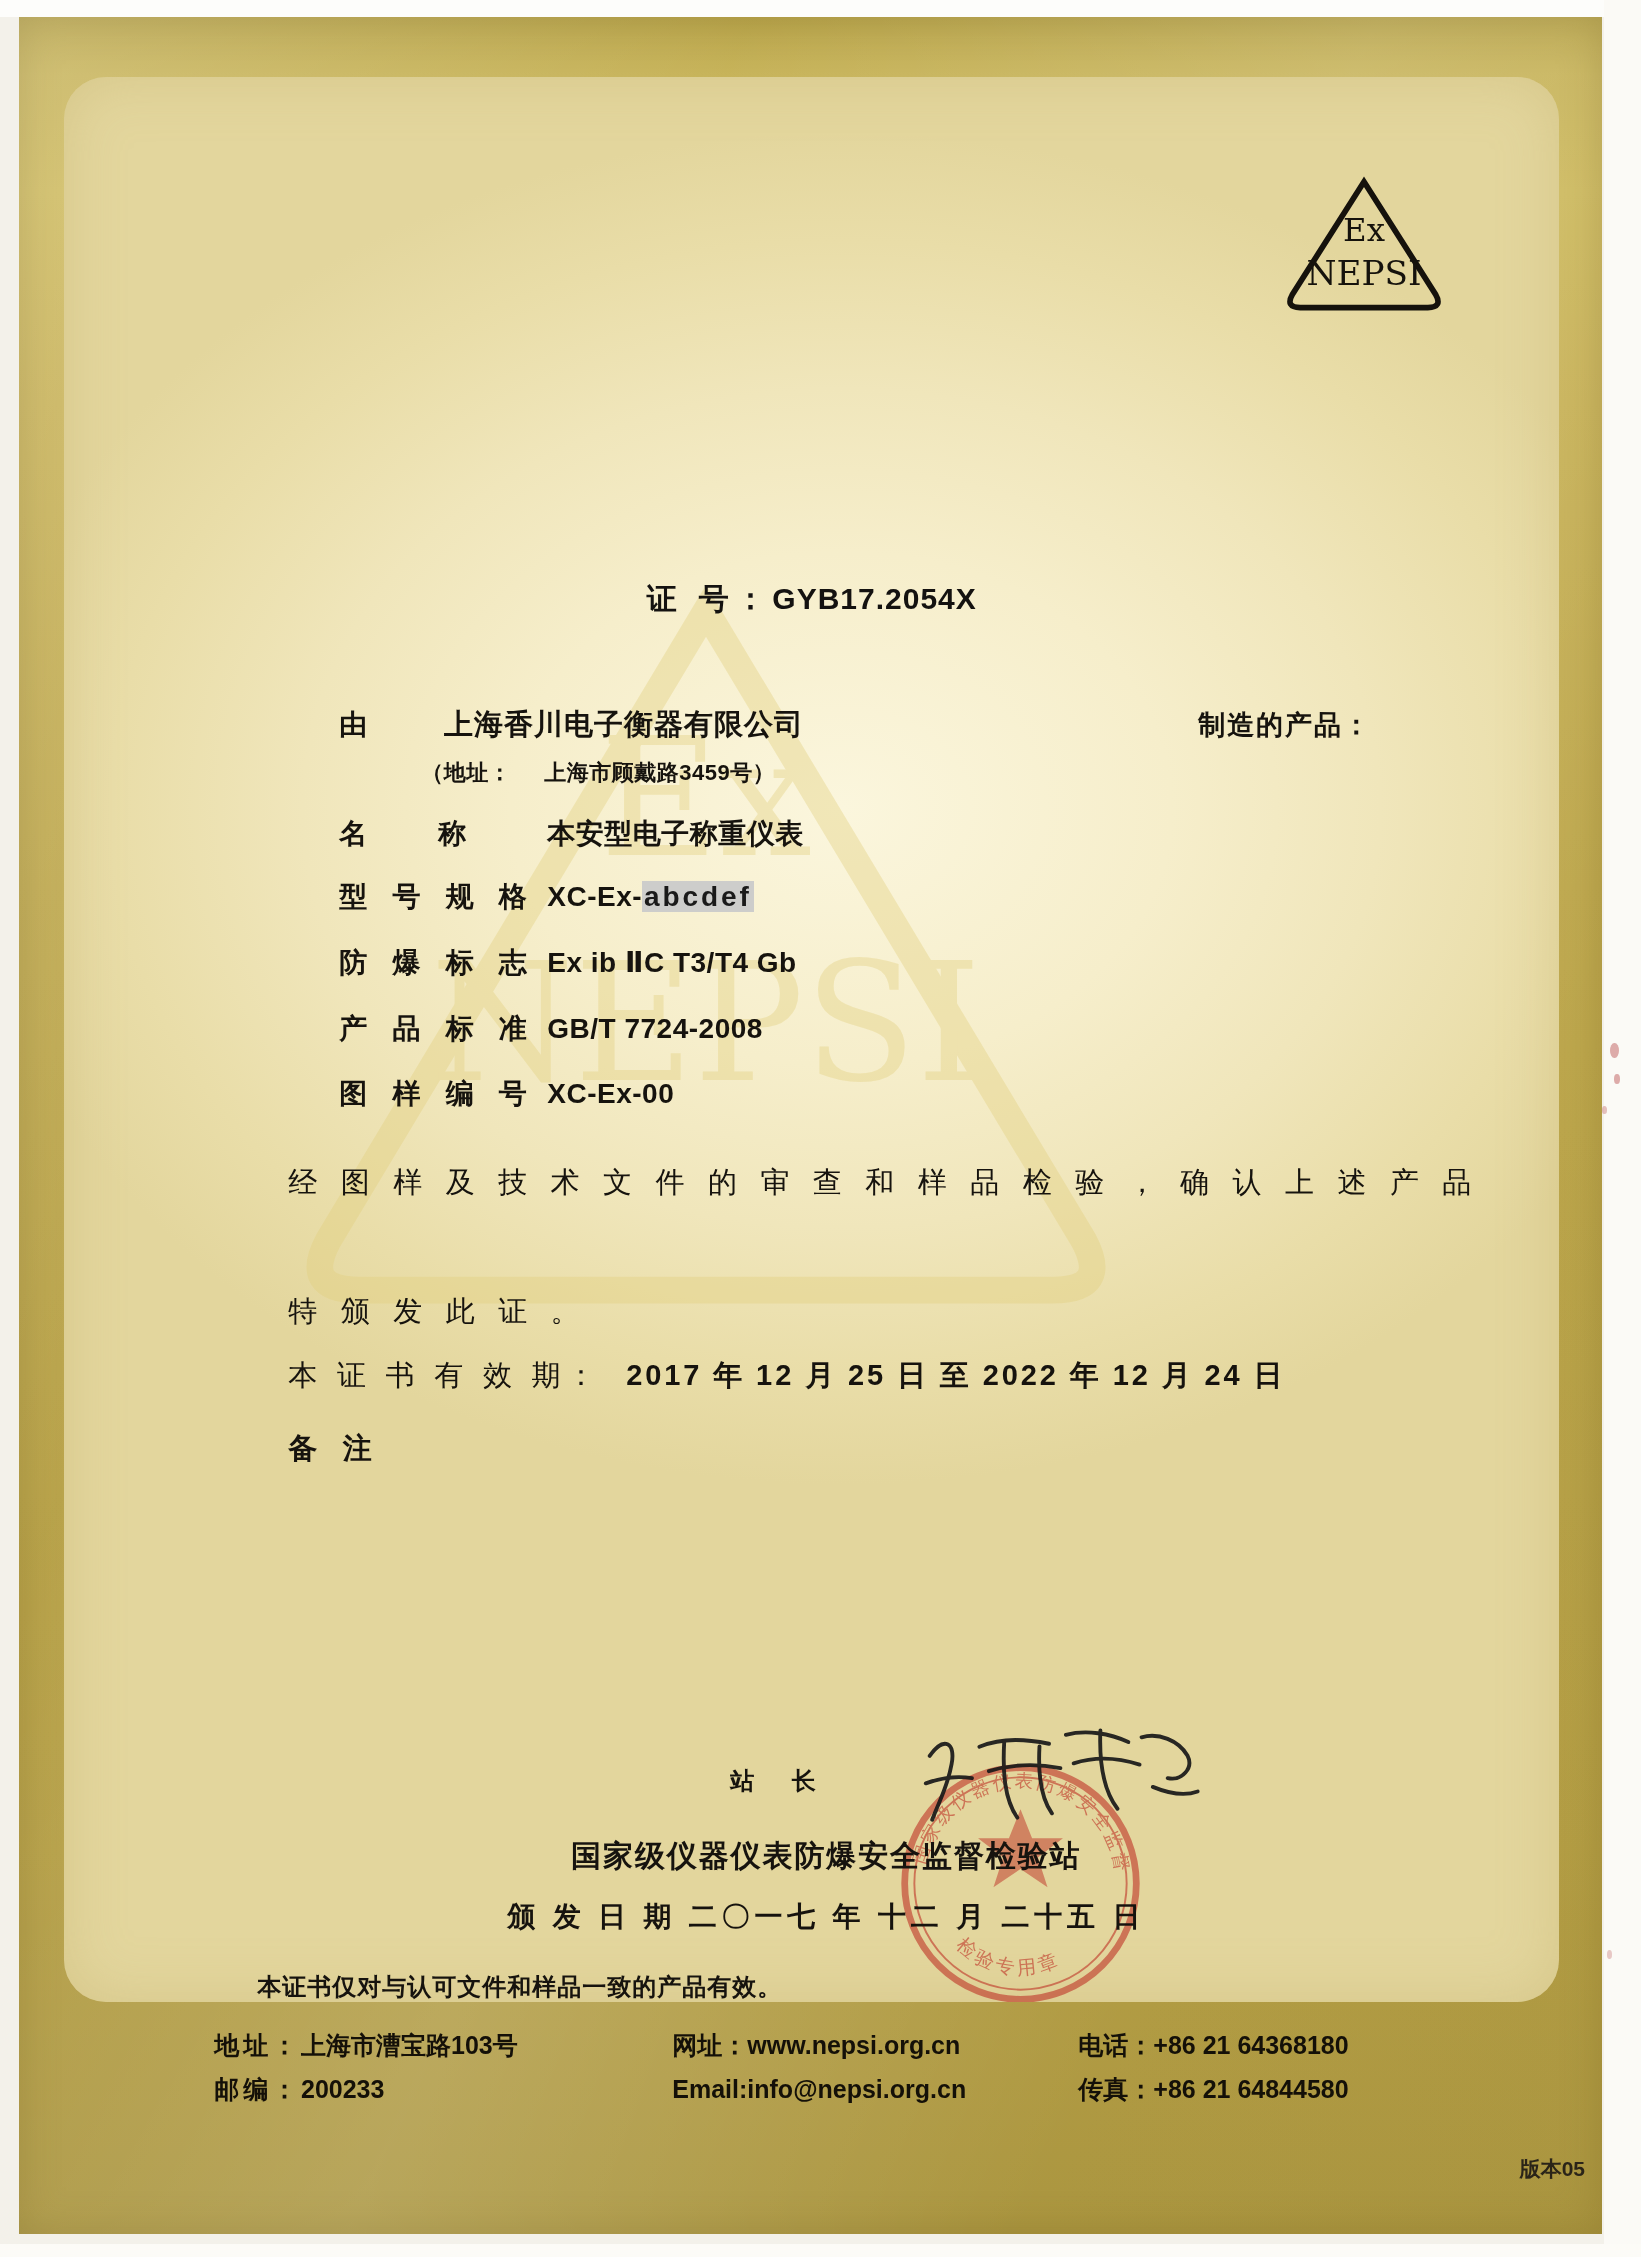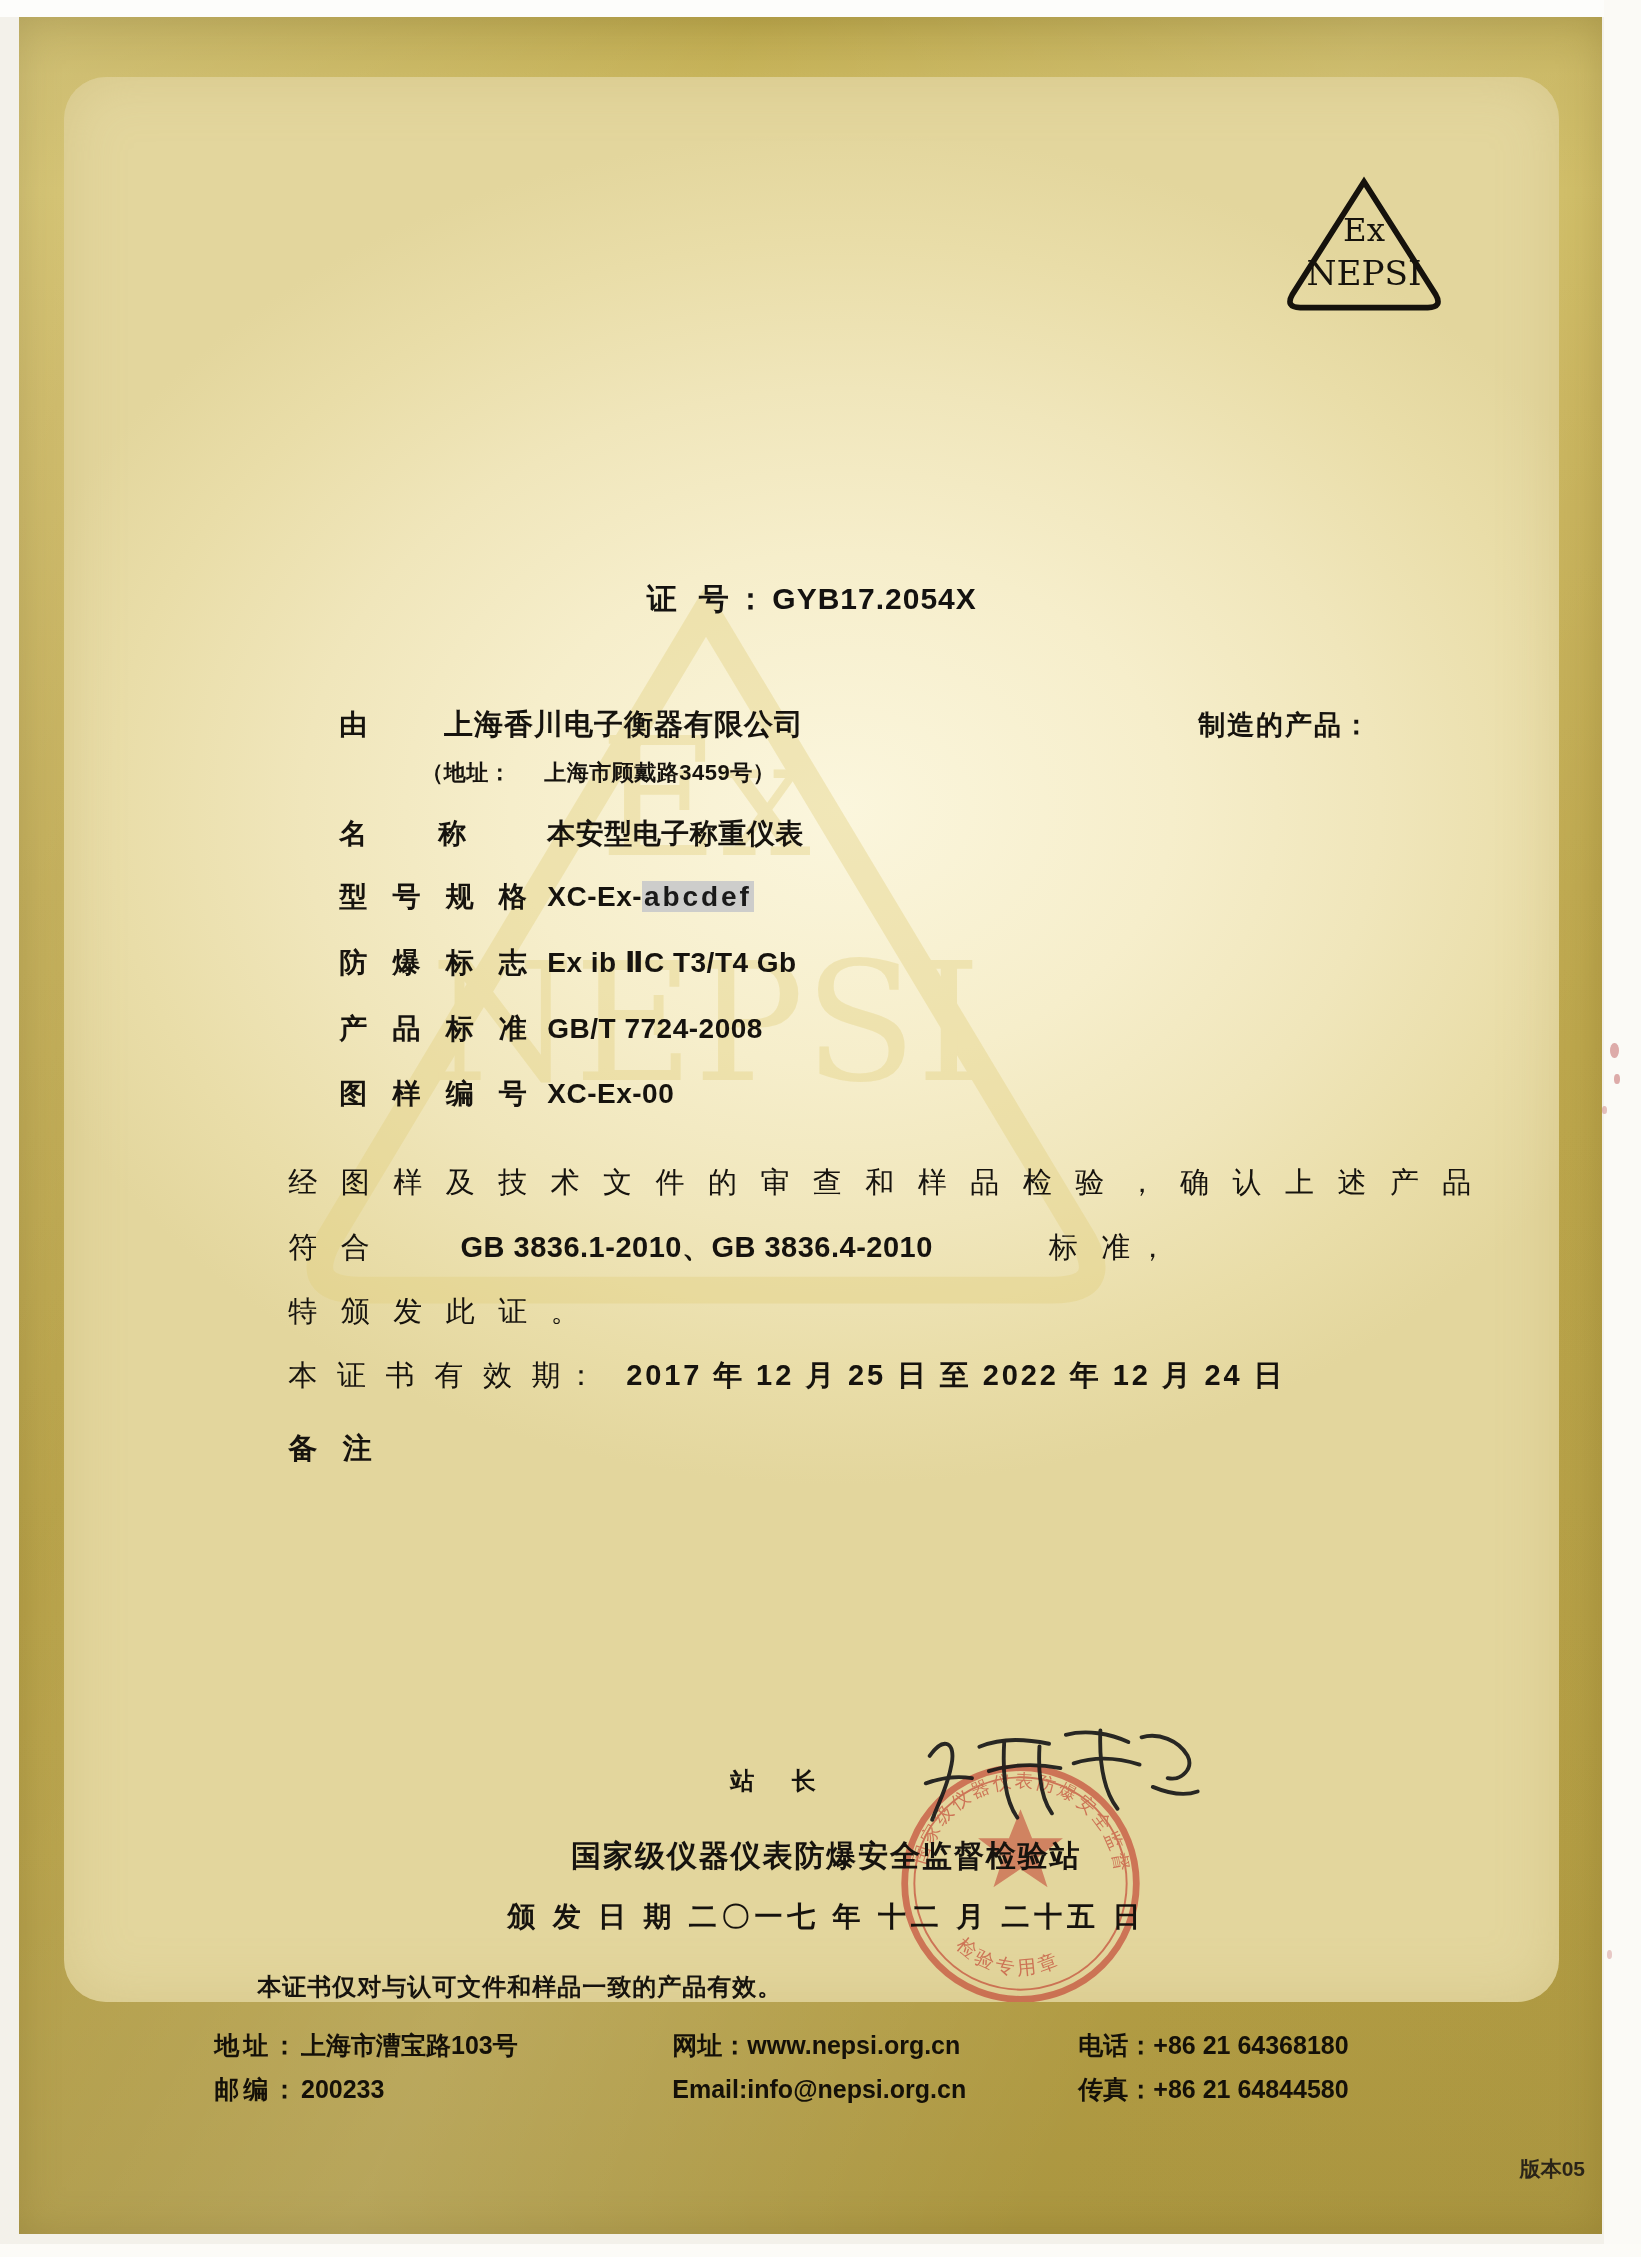--- a/index.html
+++ b/index.html
@@ -392,23 +392,20 @@
 
       <div class="row" id="r-std">
         <span class="lbl-wide">产 品 标 准</span><span class="val-b">GB/T 7724-2008</span>
       </div>
 
       <div class="row" id="r-draw">
         <span class="lbl-wide">图 样 编 号</span><span class="val-b">XC-Ex-00</span>
       </div>
 
       <div class="para" id="p1">经 图 样 及 技 术 文 件 的 审 查 和 样 品 检 验 ， 确 认 上 述 产 品</div>
-      <div class="para" id="p2">
-        <span>符 合</span><span class="std">GB 3836.1-2010、GB 3836.4-2010</span><span>标 准，</span>
-      </div>
       <div class="para" id="p3">特 颁 发 此 证 。</div>
       <div class="para" id="p4">
         <span>本 证 书 有 效 期：</span><span class="dates">2017 年 12 月 25 日 至 2022 年 12 月 24 日</span>
       </div>
 
       <div id="remark-label">备 注</div>
 
       <div id="sig-label">站 长</div>
 
       <div class="seal">

